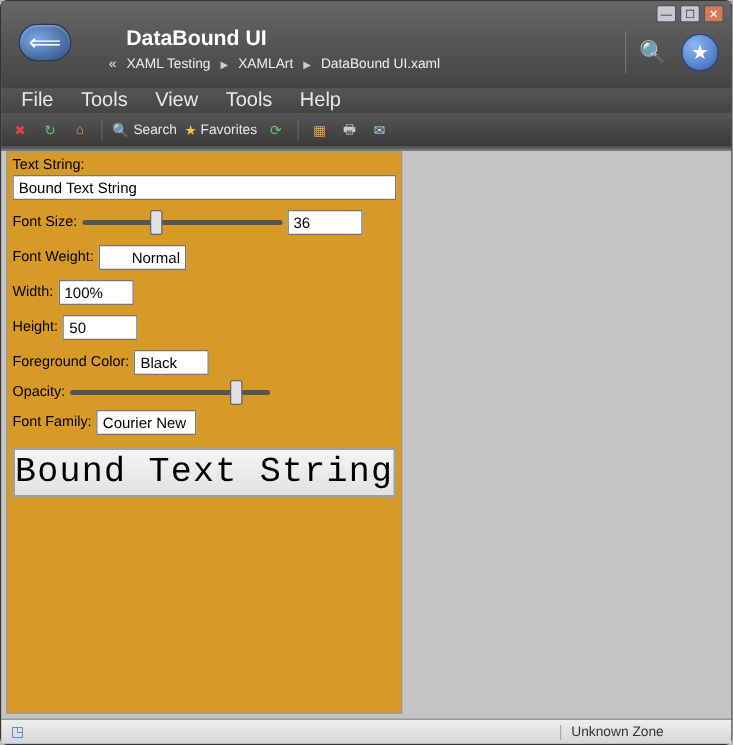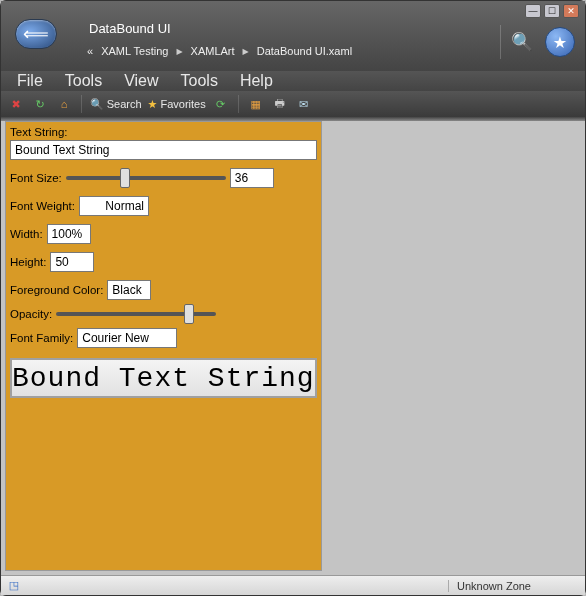--- a/index.html
+++ b/index.html
@@ -44,22 +44,22 @@
     width: 42px; height: 30px;
     background: radial-gradient(ellipse at 35% 40%, #7aa8e8, #2a4a7a);
     border-radius: 16px;
     border: 1px solid #2a3a50;
     display: flex; align-items: center; justify-content: center;
     color: #fff; font-size: 18px;
     cursor: pointer;
     box-shadow: inset 0 1px 2px rgba(255,255,255,0.4);
   }
   .title-text {
-    position: absolute; left: 88px; top: 20px;
-    font-size: 13px; font-weight: normal; color: #fff;
+    position: absolute; left: 100px; top: 20px;
+    font-size: 17px; font-weight: bold; color: #fff;
   }
   .breadcrumb {
     position: absolute; left: 86px; top: 44px;
     font-size: 11px; color: #eee;
     display: flex; align-items: center; gap: 8px;
   }
   .bc-sep { color: #ccc; font-size: 8px; }
   .title-right {
     position: absolute; right: 10px; top: 24px;
     display: flex; gap: 8px; align-items: center;
@@ -123,21 +123,21 @@
   .lab { font-size: 11.5px; color: #000; }
   .text-input {
     border: 1px solid #777;
     background: #fff;
     font-size: 12px;
     padding: 2px 4px;
     height: 20px;
   }
   .full-input { flex: 1; }
   .small-input { width: 70px; text-align: right; }
-  .mid-input { width: 44px; }
+  .mid-input { width: 60px; }
   .slider {
     appearance: none;
     height: 4px;
     background: #555;
     border-radius: 2px;
     outline: none;
   }
   .slider::-webkit-slider-thumb {
     appearance: none;
     width: 10px; height: 20px;
@@ -278,21 +278,21 @@
       </div>
 
       <div class="row">
         <span class="lab">Opacity:</span>
         <input type="range" min="0" max="100" value="85" class="slider opacity-slider" style="">
       </div>
 
 
       <div class="row">
         <span class="lab">Font Family:</span>
-        <input class="text-input" style="width: 100px;" value="Courier New">
+        <input class="text-input" style="width: 80px;" value="Courier New">
       </div>
 
       <div class="preview">Bound Text String</div>
 
     </div>
     <div class="gray-fill"></div>
   </div>
 
   <div class="statusbar">
     <div class="status-left">◳</div>

